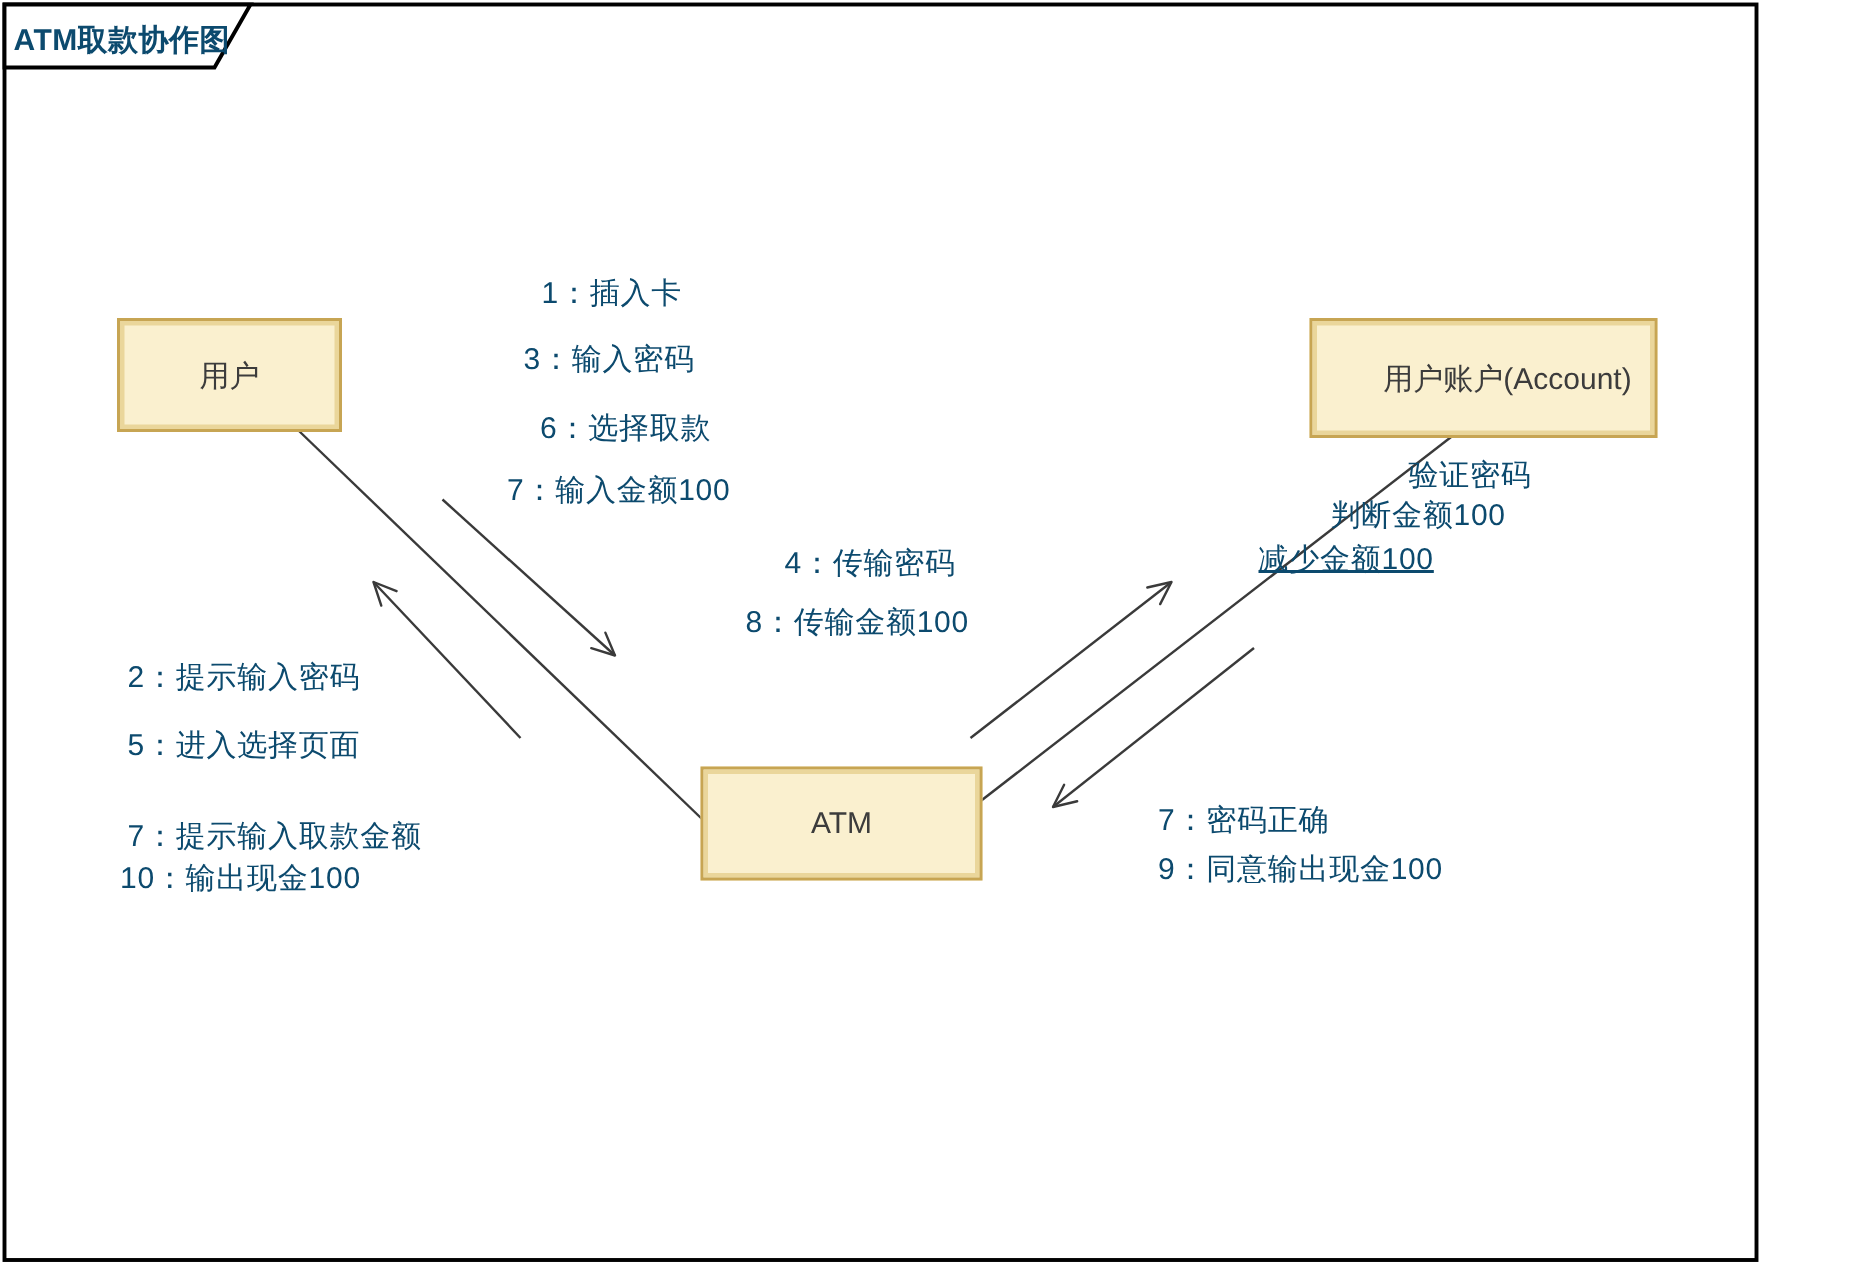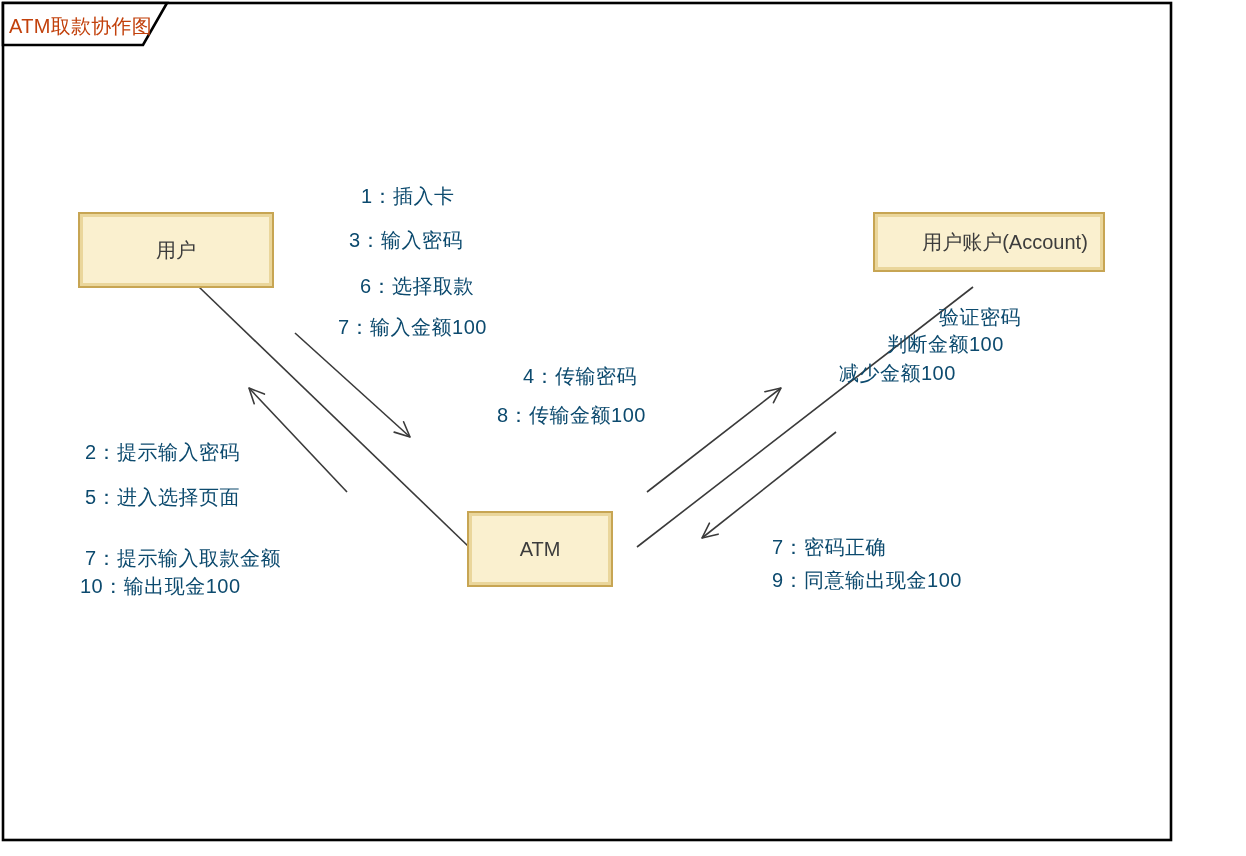--- a/index.html
+++ b/index.html
@@ -19,43 +19,43 @@
     position: absolute;
     left: 0; top: 0;
     width: 1246px;
     height: 856px;
   }
   .frame-title {
     position: absolute;
     left: 9px;
     top: 13px;
     font-size: 20px;
-    font-weight: normal;
-    color: #c2410c;
+    font-weight: bold;
+    color: #0c4a6e;
     letter-spacing: 0.3px;
     white-space: nowrap;
   }
   .actor-box {
     position: absolute;
     background: #faf0cf;
     border: 2px solid #c7a553;
     box-shadow: inset 0 0 0 3px #ead69b;
     display: flex;
     align-items: center;
     justify-content: center;
     box-sizing: border-box;
   }
   .actor-label {
     font-size: 20px;
     color: #3c3c3c;
     white-space: nowrap;
   }
-  .box-user    { left: 78px;  top: 212px; width: 196px; height: 76px; }
-  .box-account { left: 873px; top: 212px; width: 232px; height: 60px; padding-left: 32px; }
-  .box-atm     { left: 467px; top: 511px; width: 146px; height: 76px; }
+  .box-user    { left: 78px;  top: 212px; width: 150px; height: 76px; }
+  .box-account { left: 873px; top: 212px; width: 232px; height: 80px; padding-left: 32px; }
+  .box-atm     { left: 467px; top: 511px; width: 188px; height: 76px; }
   .msg {
     position: absolute;
     font-size: 20px;
     line-height: 22px;
     color: #0c4a6e;
     letter-spacing: 0.5px;
     white-space: nowrap;
   }
 </style>
 </head>
@@ -110,15 +110,15 @@
   <div class="msg" style="left:80px; top:575px;">10：输出现金100</div>
 
   <div class="msg" style="left:523px; top:365px;">4：传输密码</div>
   <div class="msg" style="left:497px; top:404px;">8：传输金额100</div>
 
   <div class="msg" style="left:772px; top:536px;">7：密码正确</div>
   <div class="msg" style="left:772px; top:569px;">9：同意输出现金100</div>
 
   <div class="msg" style="left:903px; top:306px;margin-left:36px;">验证密码</div>
   <div class="msg" style="left:887px; top:333px;">判断金额100</div>
-  <div class="msg" style="left:839px; top:362px;">减少金额100</div>
+  <div class="msg" style="left:839px; top:362px;text-decoration:underline;">减少金额100</div>
 
 </div>
 
 </body></html>

